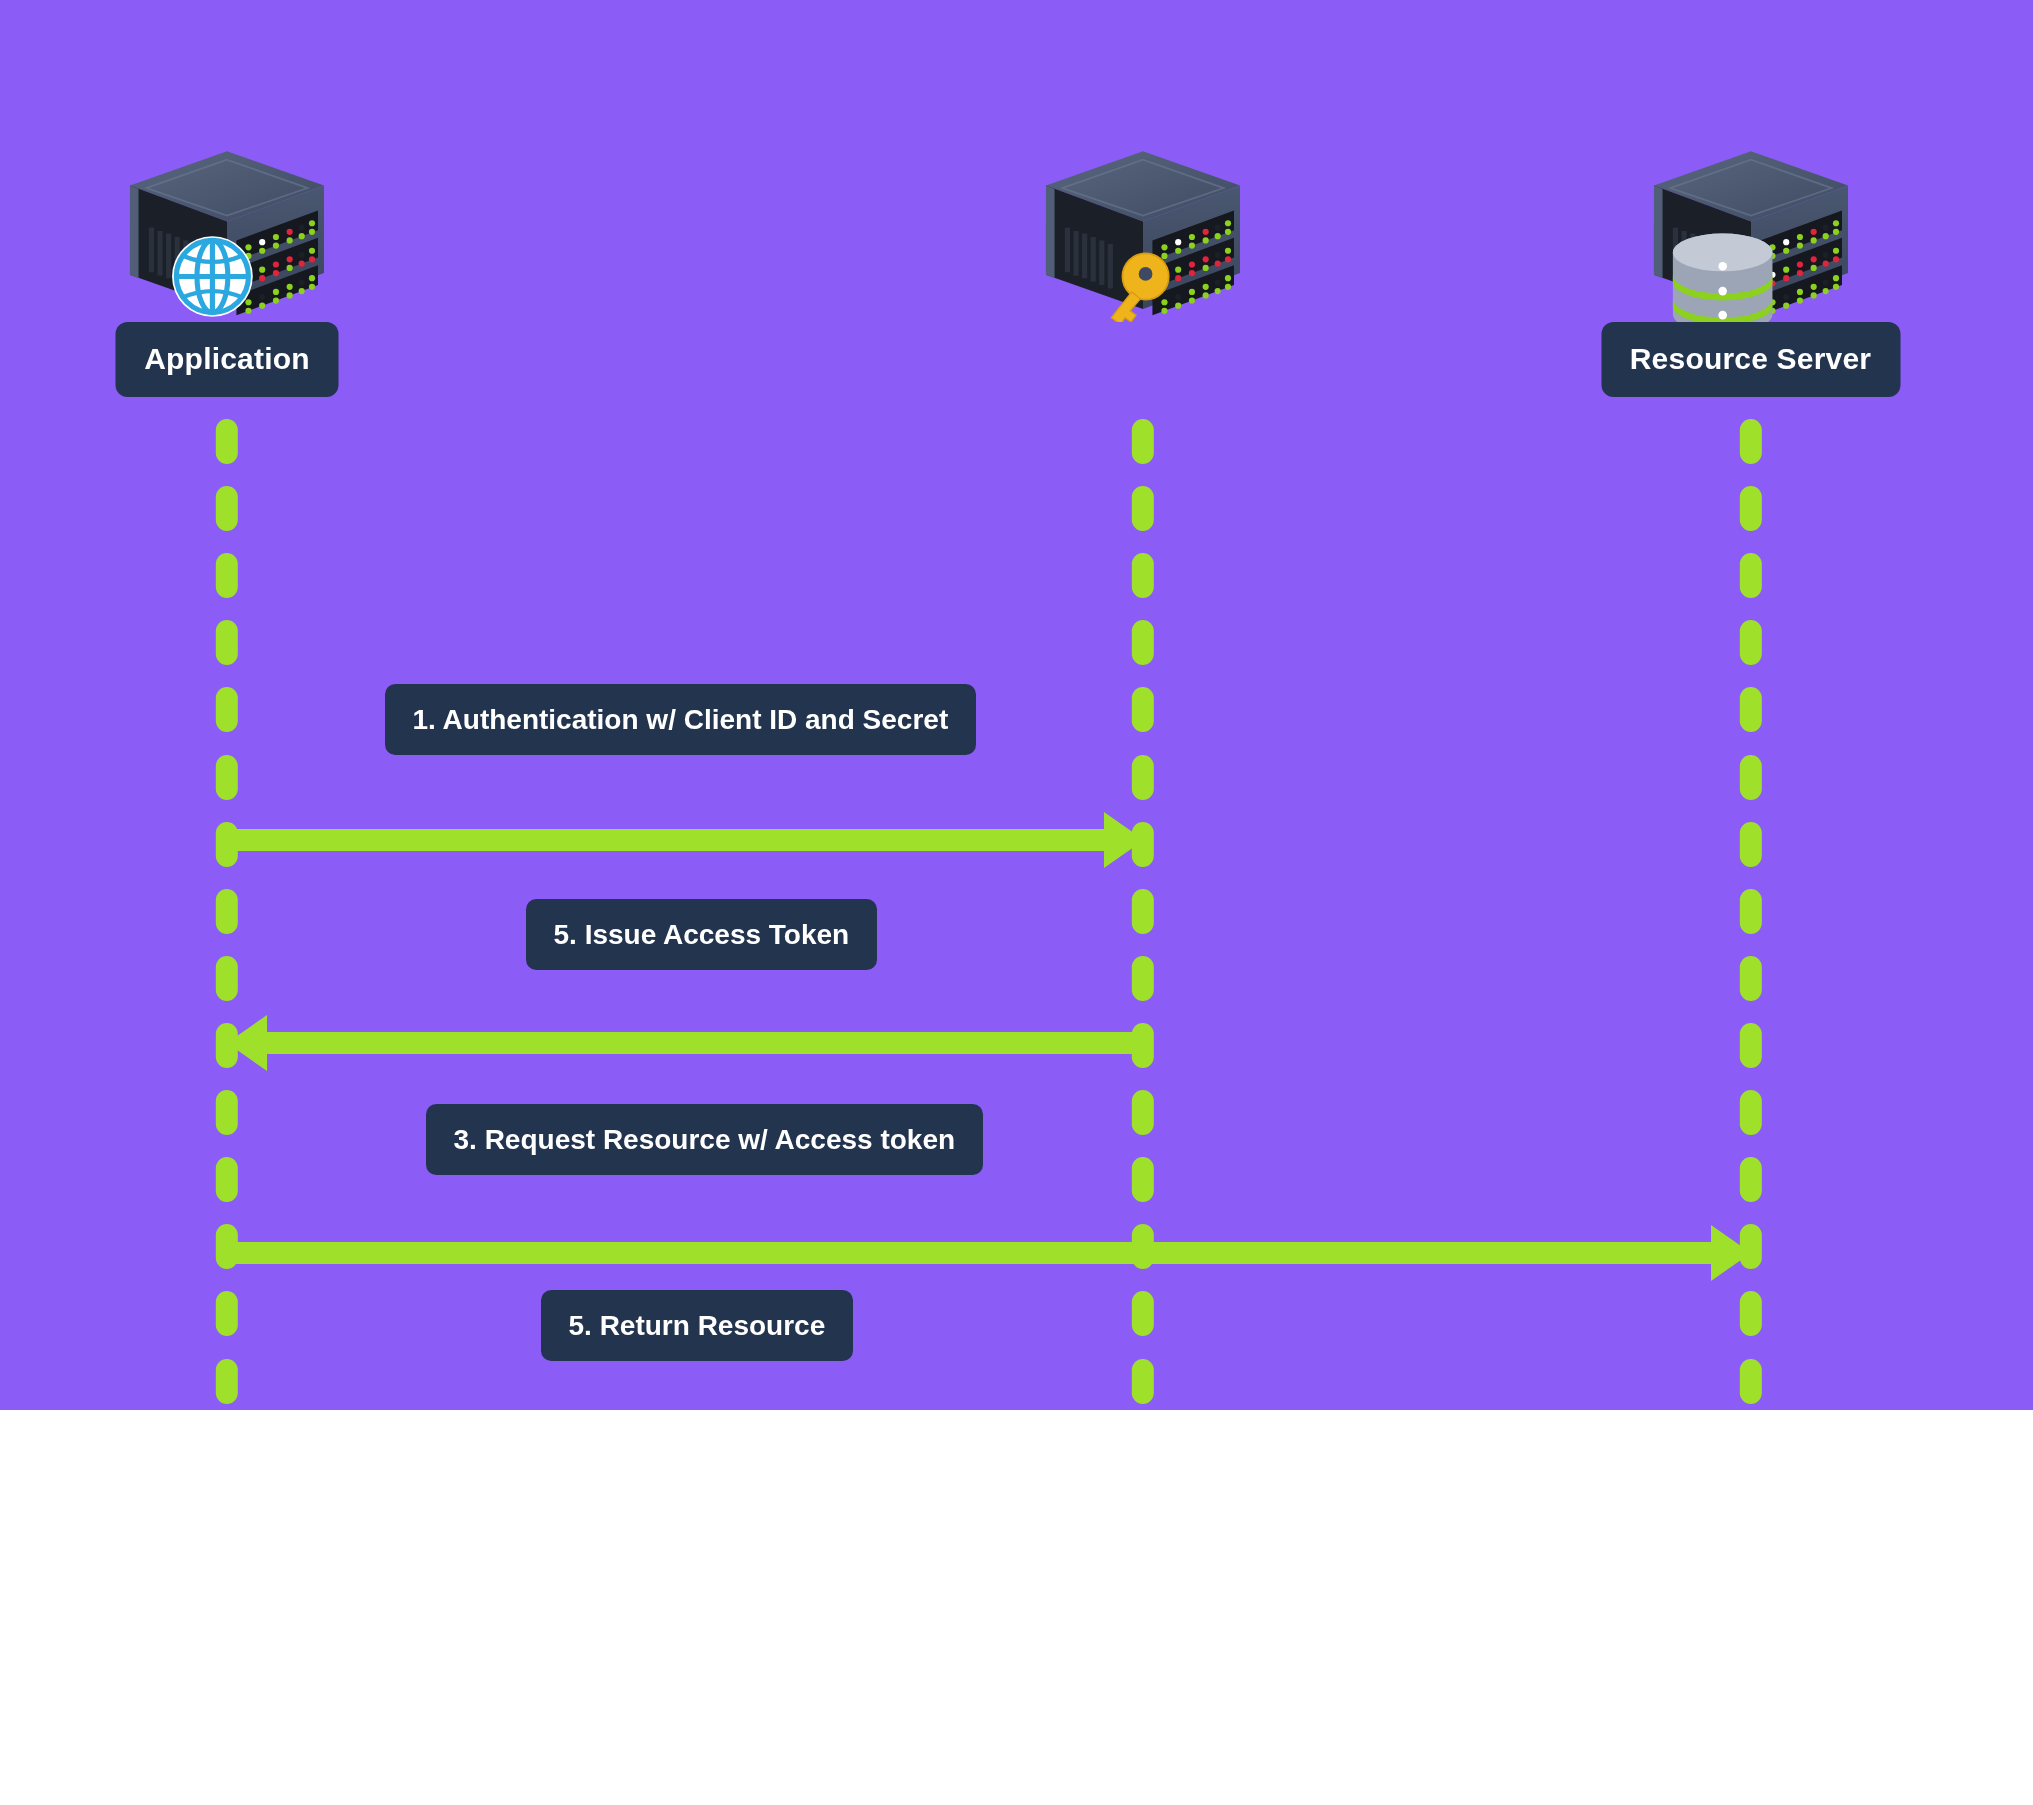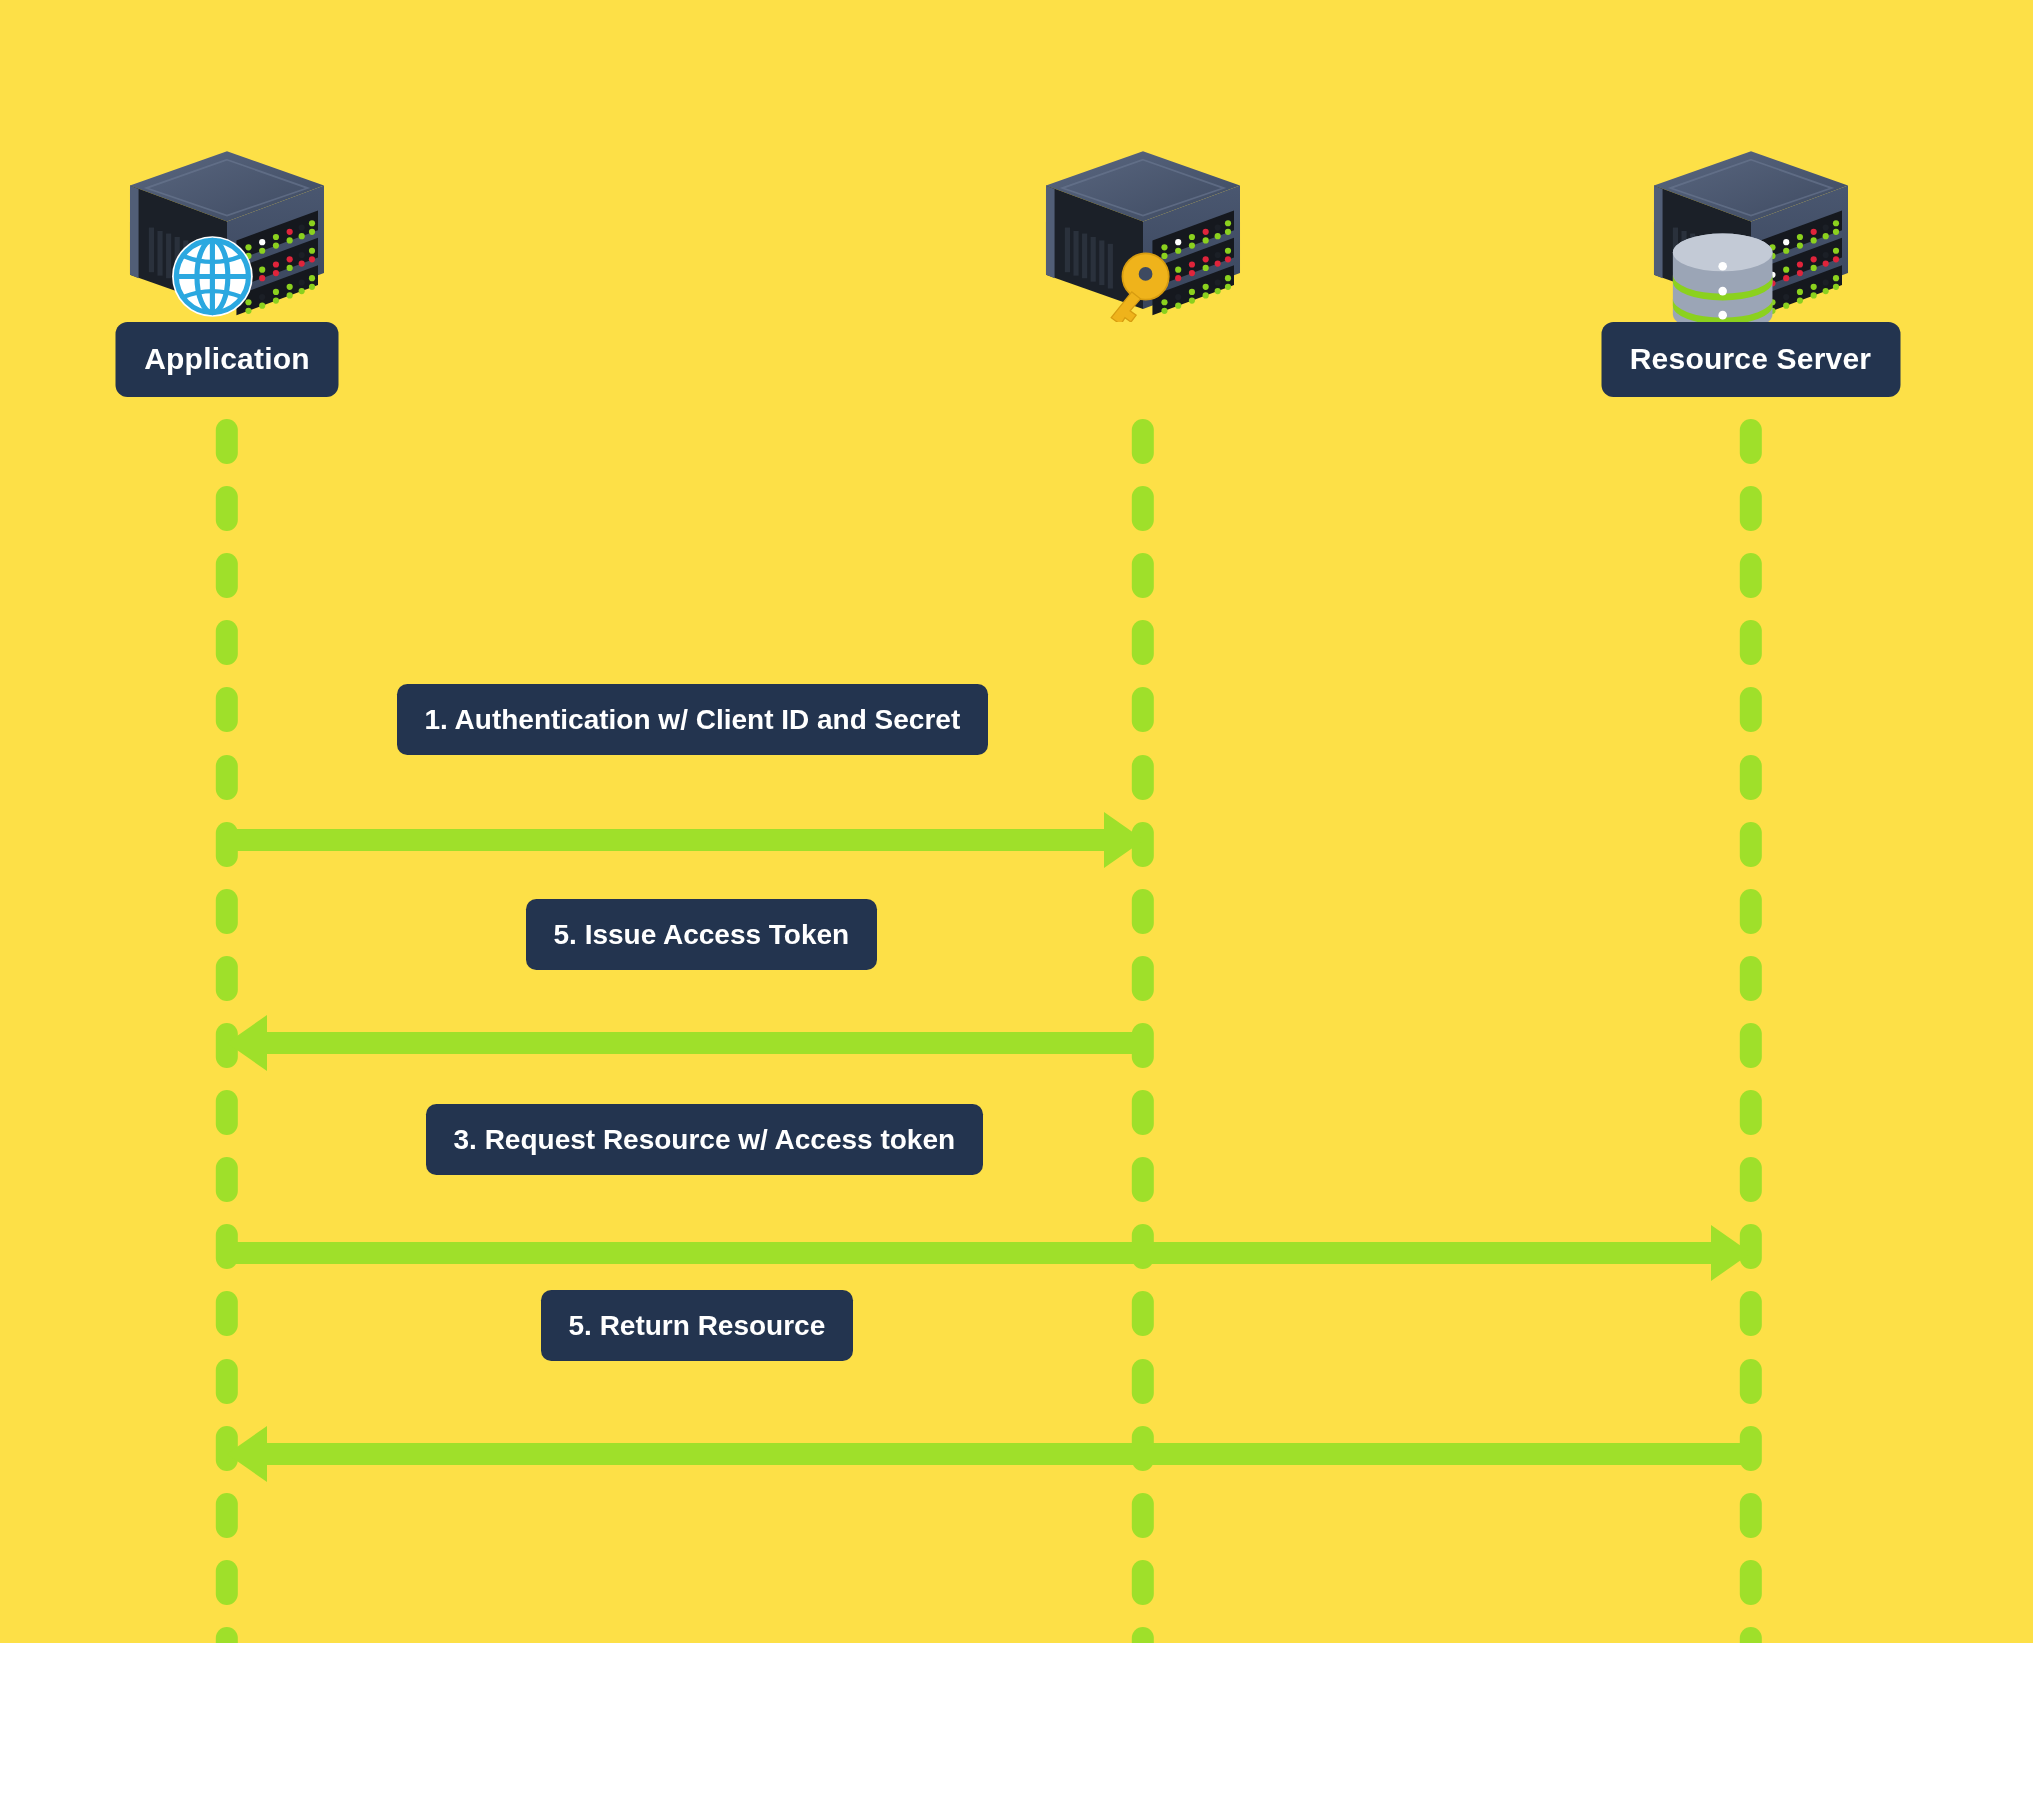--- a/index.html
+++ b/index.html
@@ -3,22 +3,22 @@
 <meta charset="utf-8">
 <style>
   html, body {
     margin: 0;
     padding: 0;
     background: #ffffff;
   }
   #canvas {
     position: relative;
     width: 2034px;
-    height: 1643px;
-    background: #fde047;
+    height: 1410px;
+    background: #8b5cf6;
     font-family: "Liberation Sans", sans-serif;
     overflow: hidden;
   }
 
   
   .actor {
     position: absolute;
     transform: translateX(-50%);
     width: 361px;
     display: flex;
@@ -453,20 +453,20 @@
         <circle cx="92" cy="169" r="5" fill="#ffffff"></circle>
         <circle cx="92" cy="197" r="5" fill="#ffffff"></circle>
       </g>
   </svg>
         </div>
         <div class="actor-box" style="background: rgb(35, 52, 79); padding-left: 28px;">Resource Server</div>
       </div>
     </div>
 
   <div id="labels-layer">
-      <div class="msg-label" style="left: 397px; top: 684px; background: rgb(35, 52, 79);">1. Authentication w/ Client ID and Secret</div>
+      <div class="msg-label" style="left: 385px; top: 684px; background: rgb(35, 52, 79);">1. Authentication w/ Client ID and Secret</div>
       <div class="msg-label" style="left: 526px; top: 899px; background: rgb(35, 52, 79);">5. Issue Access Token</div>
       <div class="msg-label" style="left: 426px; top: 1104px; background: rgb(35, 52, 79);">3. Request Resource w/ Access token</div>
       <div class="msg-label" style="left: 541px; top: 1290px; background: rgb(35, 52, 79);">5. Return Resource</div>
     </div>
 
 </div>
 
 
 </body></html>

